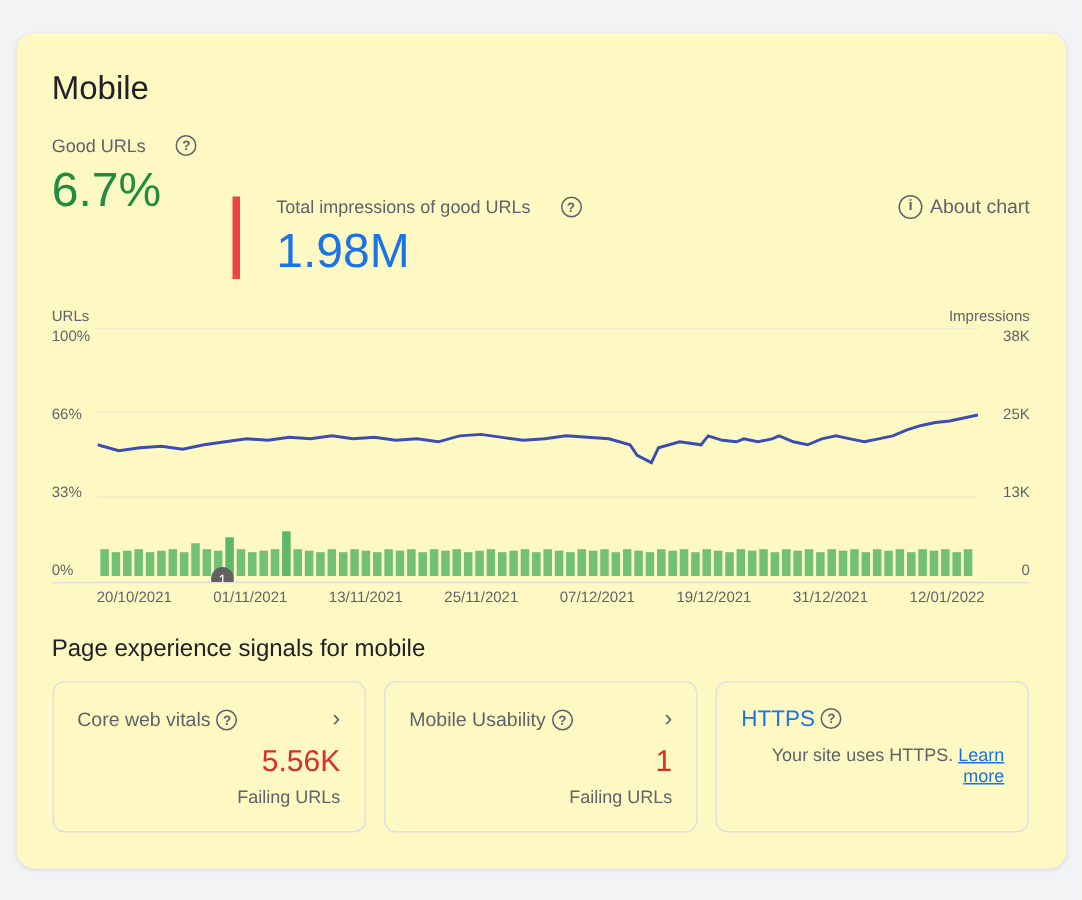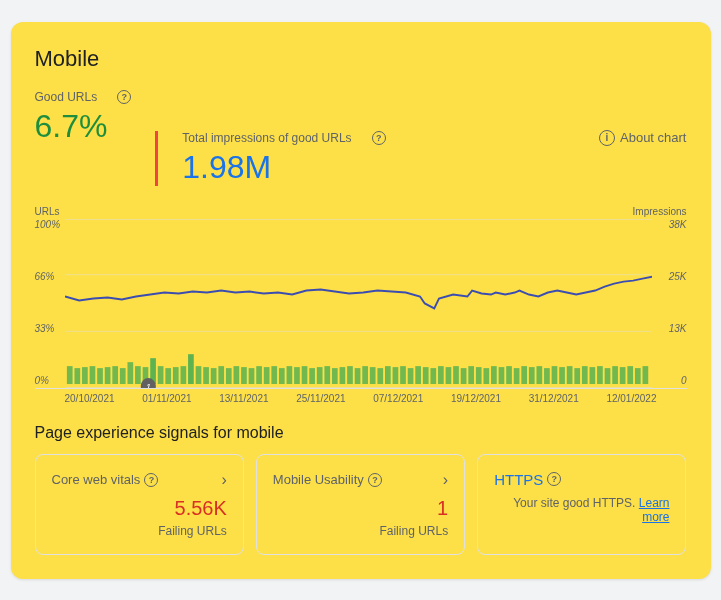--- a/index.html
+++ b/index.html
@@ -6,21 +6,21 @@
     body {
       font-family: 'Google Sans', Arial, sans-serif;
       background: #f1f3f4;
       display: flex;
       justify-content: center;
       align-items: center;
       min-height: 100vh;
       padding: 10px;
     }
     .card {
-      background: #fde047;
+      background: #fef9c3;
       border-radius: 12px;
       padding: 24px;
       width: 700px;
       box-shadow: 0 1px 3px rgba(0,0,0,0.1);
     }
     .page-title {
       font-size: 22px;
       color: #202124;
       font-weight: 400;
       margin-bottom: 18px;
@@ -29,21 +29,21 @@
       display: flex;
       align-items: stretch;
       margin-bottom: 20px;
       position: relative;
     }
     .metric-block {
       padding-right: 24px;
     }
     .metric-block + .metric-block {
       padding-left: 24px;
-      border-left: 3px solid #ef4444;
+      border-left: 5px solid #ef4444;
       margin-top: 41px;
     }
     .metric-label {
       font-size: 12px;
       color: #5f6368;
       margin-bottom: 4px;
       display: flex;
       align-items: center;
       gap: 20px;
     }
@@ -105,21 +105,20 @@
       display: flex;
       justify-content: space-between;
       font-size: 10px;
       color: #5f6368;
       margin-bottom: 2px;
     }
     .chart-wrapper {
       position: relative;
       height: 170px;
       border-bottom: 1px solid #e0e0e0;
-      font-style: italic;
     }
     .chart-y-labels-left {
       position: absolute;
       left: 0;
       top: 0;
       bottom: 0;
       display: flex;
       flex-direction: column;
       justify-content: space-between;
       font-size: 10px;
@@ -398,18 +397,18 @@
     </div>
 
     <div class="signal-card">
       <div class="signal-header">
         <div class="signal-header-left">
           <span class="https-title">HTTPS</span>
           <span class="help-icon">?</span>
         </div>
       </div>
       <div class="signal-sublabel">
-        <span>Your site good HTTPS. </span>
+        <span>Your site uses HTTPS. </span>
         <span class="https-link">Learn more</span>
       </div>
     </div>
   </div>
 </div>
 
 </body></html>

